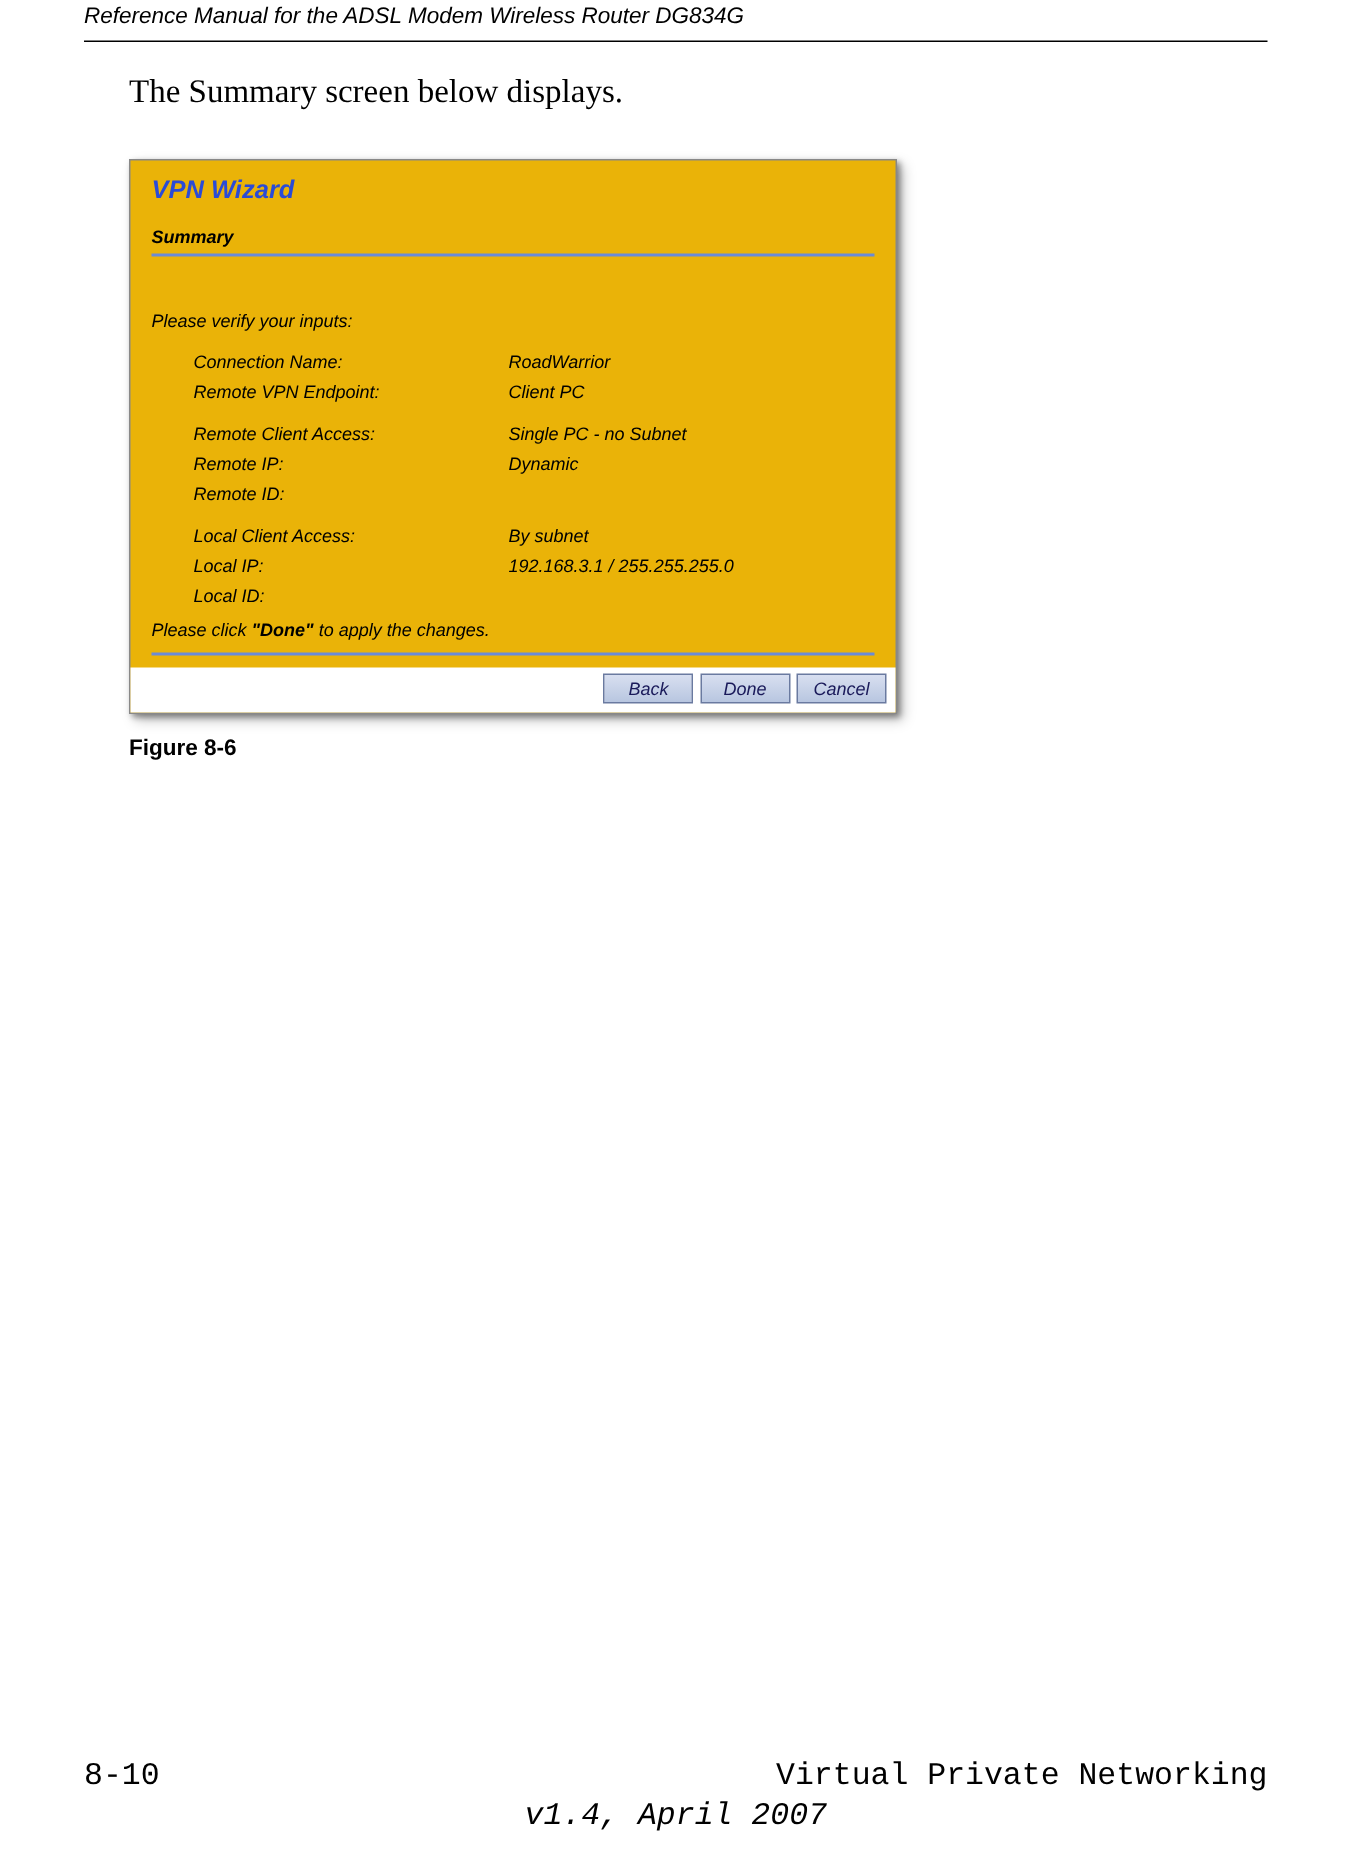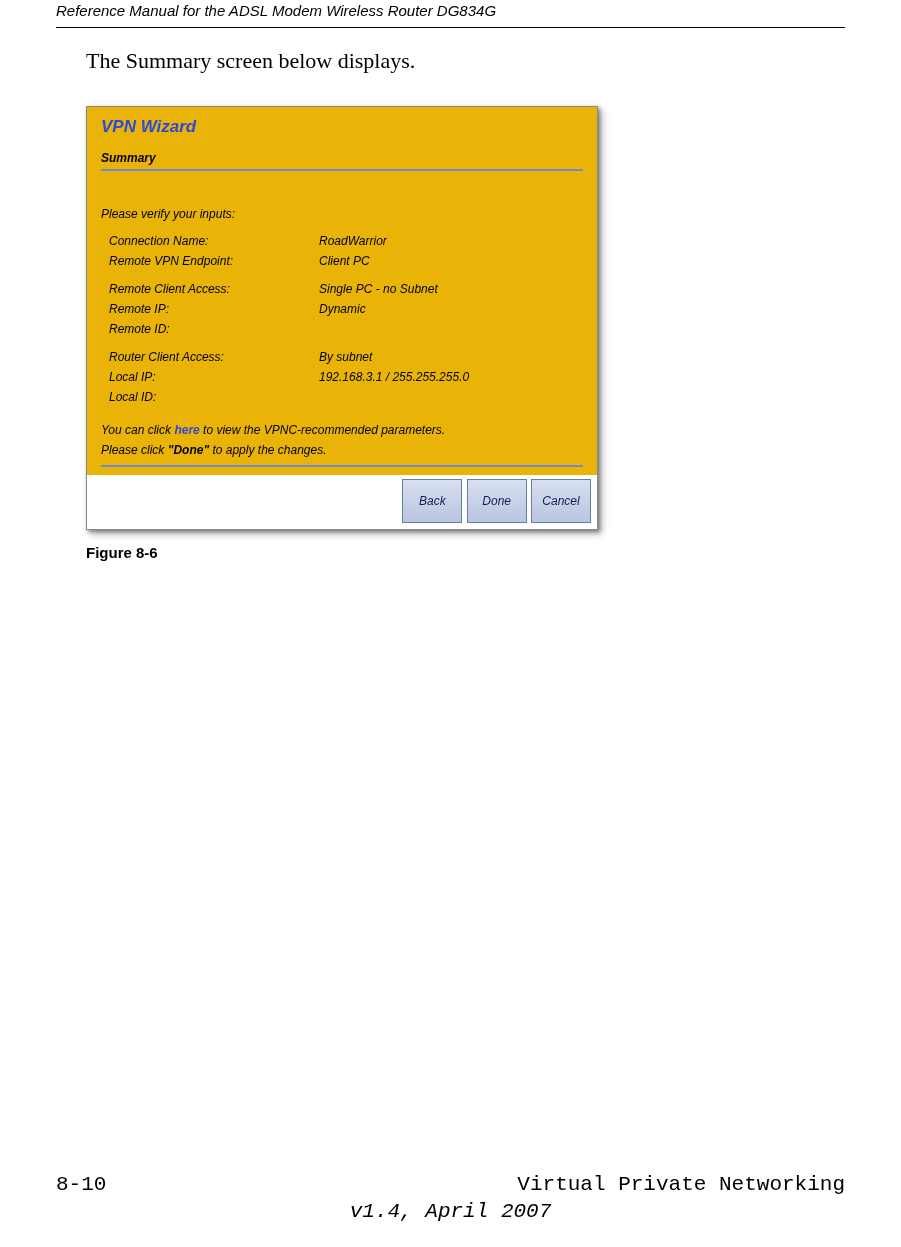--- a/index.html
+++ b/index.html
@@ -61,20 +61,21 @@
     margin-bottom: 2px;
   }
   .blue-rule {
     height: 2px;
     background: #6b8bd6;
     margin: 4px 0 12px 0;
   }
   .field-row {
     display: flex;
     padding: 3px 0 3px 8px;
+    margin-left: 20px;
   }
   .field-label {
     width: 210px;
   }
   .field-value {
     flex: 1;
   }
   .field-group-sep {
     height: 8px;
   }
@@ -94,21 +95,21 @@
     text-align: right;
     padding: 4px 6px 6px 6px;
   }
   .btn {
     display: inline-block;
     font-family: Arial, Helvetica, sans-serif;
     font-size: 12px;
     color: #1a1a5a;
     background: linear-gradient(#d8dff0, #b8c6e0);
     border: 1px solid #6a7aa0;
-    padding: 14px 8px;
+    padding: 2px 8px;
     margin-left: 1px;
     min-width: 42px;
     text-align: center;
     cursor: pointer;
   }
   .figure-caption {
     font-family: Liberation Sans, sans-serif;
     font-weight: bold;
     font-size: 15px;
     padding-left: 30px;
@@ -170,35 +171,32 @@
           <div class="field-value">Dynamic</div>
         </div>
         <div class="field-row">
           <div class="field-label">Remote ID:</div>
           <div class="field-value"></div>
         </div>
 
         <div class="field-group-sep"></div>
 
         <div class="field-row">
-          <div class="field-label">Router Client Access:</div>
+          <div class="field-label">Local Client Access:</div>
           <div class="field-value">By subnet</div>
         </div>
         <div class="field-row">
           <div class="field-label">Local IP:</div>
           <div class="field-value">192.168.3.1 / 255.255.255.0</div>
         </div>
         <div class="field-row">
           <div class="field-label">Local ID:</div>
           <div class="field-value"></div>
         </div>
 
-        <div class="note-text">
-          <span>You can click </span><span class="link">here</span><span> to view the VPNC-recommended parameters.</span>
-        </div>
         <div class="note-text" style="margin-top:6px;">
           <span>Please click </span><span class="strong">"Done"</span><span> to apply the changes.</span>
         </div>
 
         <div class="blue-rule" style="margin-top:8px; margin-bottom:0;"></div>
       </div>
       <div class="button-bar">
         <span class="btn">Back</span>
         <span class="btn">Done</span>
         <span class="btn">Cancel</span>

